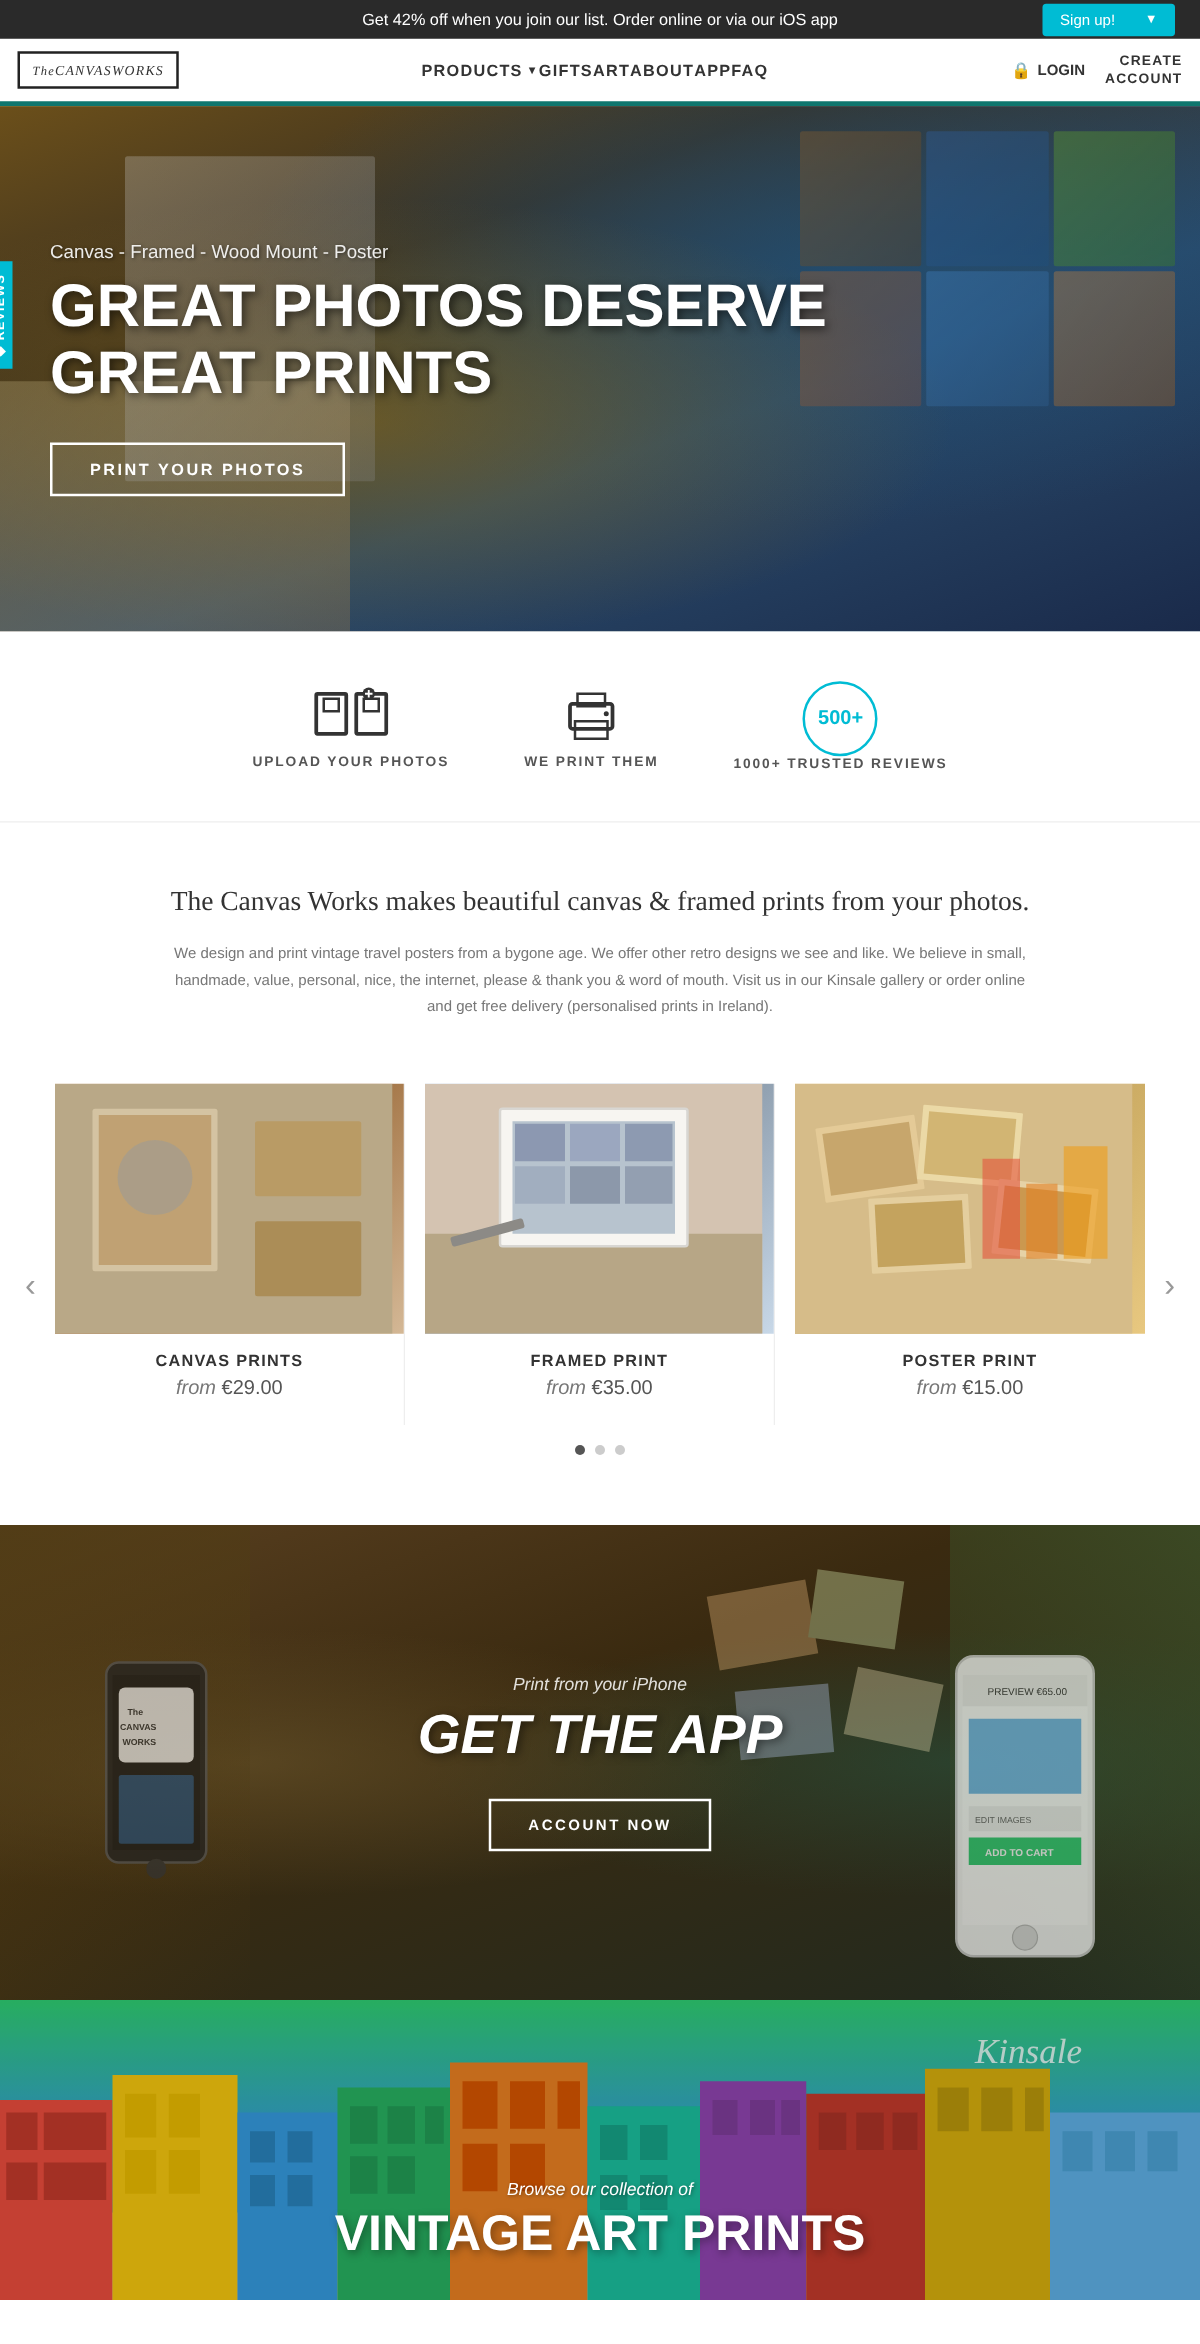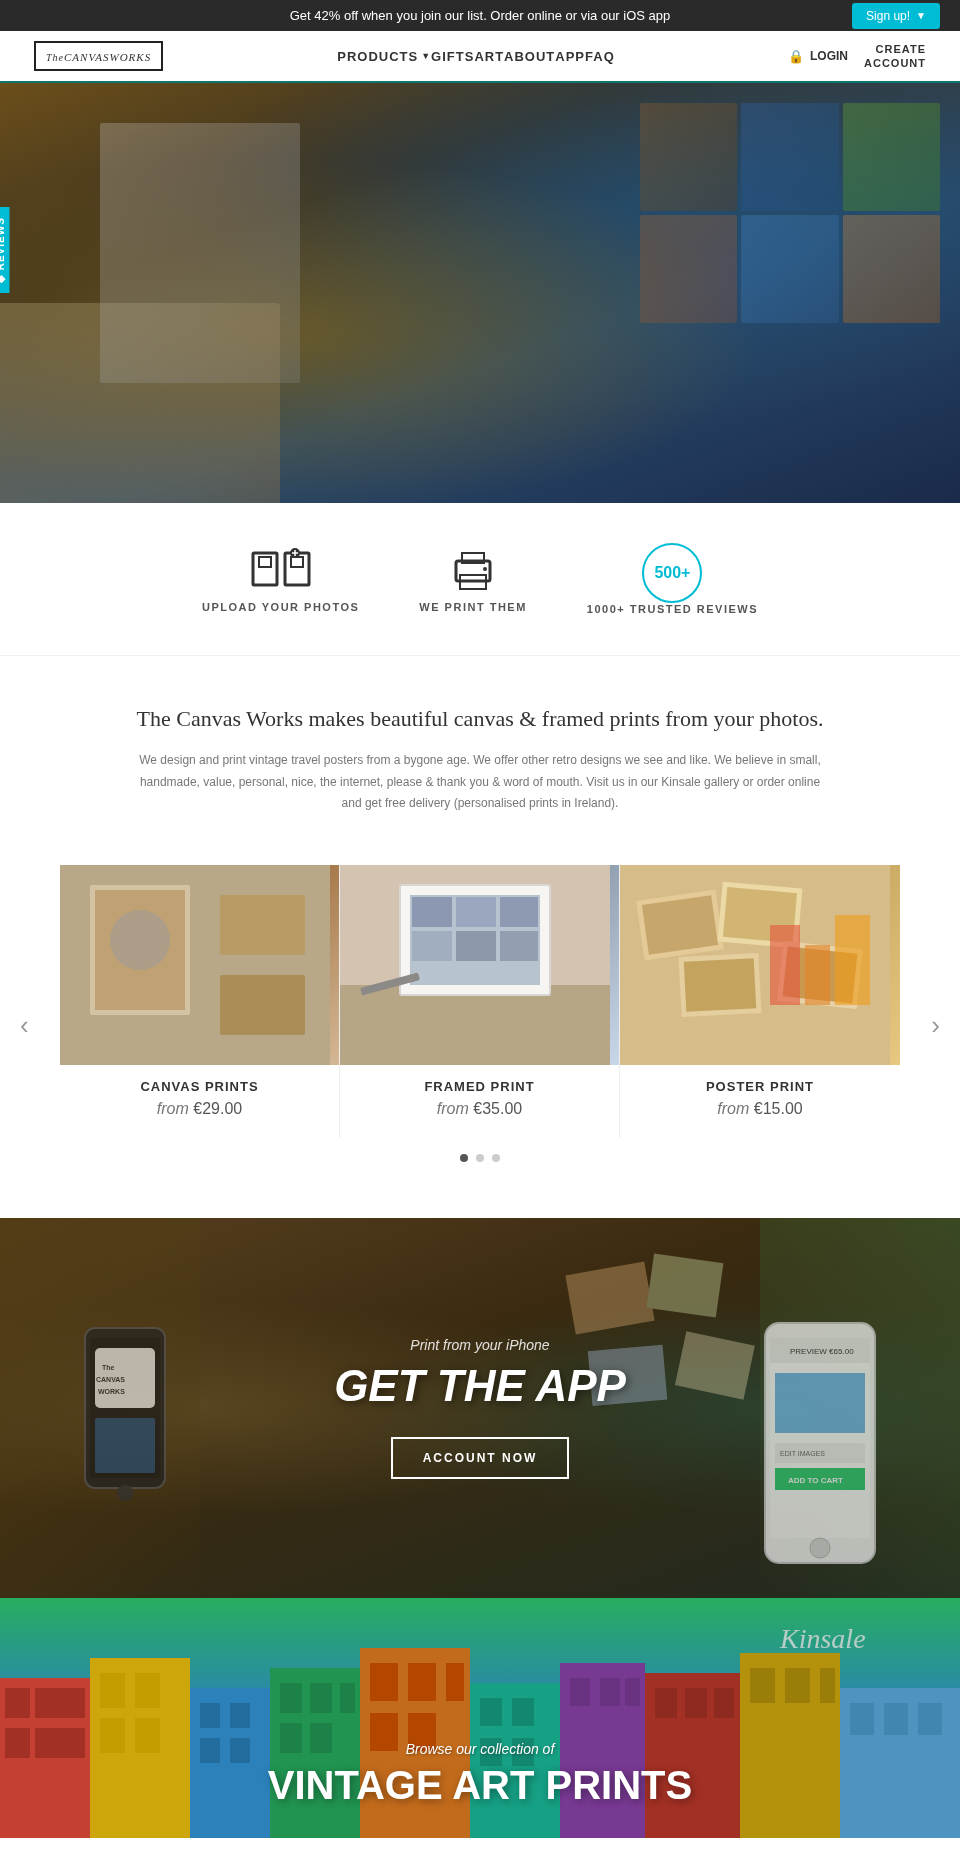--- a/index.html
+++ b/index.html
@@ -20,33 +20,33 @@
     .signup-btn {
       background: #00bcd4;
       color: #fff;
       border: none;
       padding: 6px 14px;
       border-radius: 3px;
       font-size: 12px;
       cursor: pointer;
       display: flex;
       align-items: center;
-      gap: 6px;
+      gap: 24px;
       position: absolute;
       right: 20px;
     }
     .signup-btn .arrow { font-size: 10px; }
 
     
     .header {
       display: flex;
       align-items: center;
       justify-content: space-between;
-      padding: 10px 34px;
-      border-bottom: 2px solid #0f766e;
+      padding: 10px 14px;
+      border-bottom: 4px solid #0f766e;
     }
     .logo {
       border: 2px solid #222;
       padding: 4px 10px;
       font-size: 16px;
       font-weight: bold;
       font-family: Georgia, serif;
       letter-spacing: 1px;
     }
     .logo span { font-weight: normal; font-style: italic; font-size: 11px; }
@@ -220,21 +220,21 @@
 
     
     .carousel-section {
       padding: 20px 0 40px;
       position: relative;
     }
     .carousel-inner {
       display: flex;
       align-items: stretch;
       justify-content: center;
-      gap: 0;
+      gap: 16px;
     }
     .carousel-arrow {
       position: absolute;
       top: 50%;
       transform: translateY(-60%);
       background: none;
       border: none;
       font-size: 26px;
       cursor: pointer;
       color: #999;
@@ -440,20 +440,25 @@
       <div style="background:linear-gradient(135deg,#4080c0,#306090);border-radius:2px;"></div>
       <div style="background:linear-gradient(135deg,#c08040,#a06020);border-radius:2px;"></div>
     </div>
     <div style="position:absolute;bottom:0;left:0;width:280px;height:200px;opacity:0.35;background:linear-gradient(135deg,#b8a878,#987848);border-top-right-radius:4px;"></div>
     <div style="position:absolute;top:40px;left:100px;width:200px;height:260px;opacity:0.3;background:linear-gradient(135deg,#c8c8c8,#888888);border-radius:2px;"></div>
   </div>
   <div class="reviews-tab">
     <span>◆</span>
     <span>REVIEWS</span>
   </div>
+  <div class="hero-content">
+    <div class="hero-subtitle">Canvas - Framed - Wood Mount - Poster</div>
+    <div class="hero-title">GREAT PHOTOS DESERVE GREAT PRINTS</div>
+    <a class="hero-btn">PRINT YOUR PHOTOS</a>
+  </div>
 </div>
 
 <div class="steps-section">
 
 
   <div class="step">
     <div class="step-icon">
       <svg width="60" height="50" viewBox="0 0 60 50">
         <rect x="2" y="8" width="24" height="32" fill="none" stroke="#333" stroke-width="3" rx="1"></rect>
         <rect x="8" y="12" width="12" height="10" fill="none" stroke="#333" stroke-width="2"></rect>

